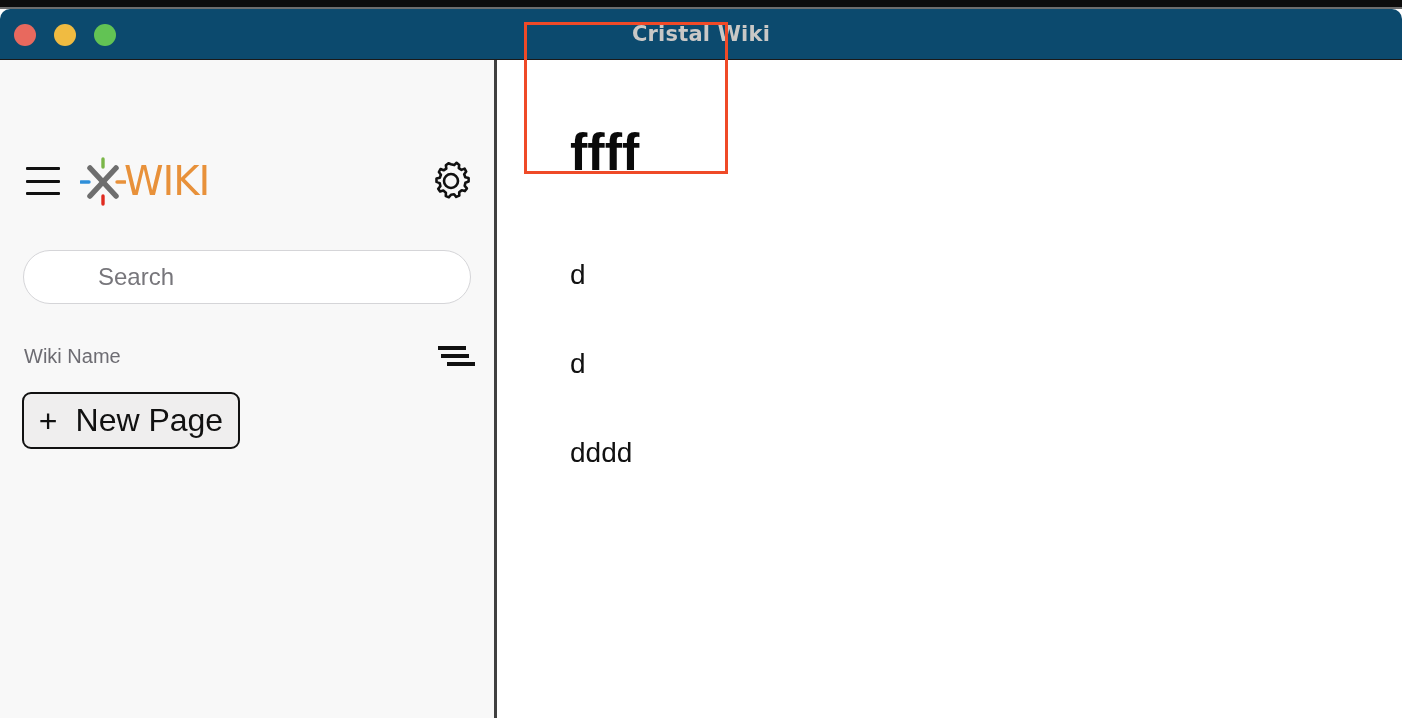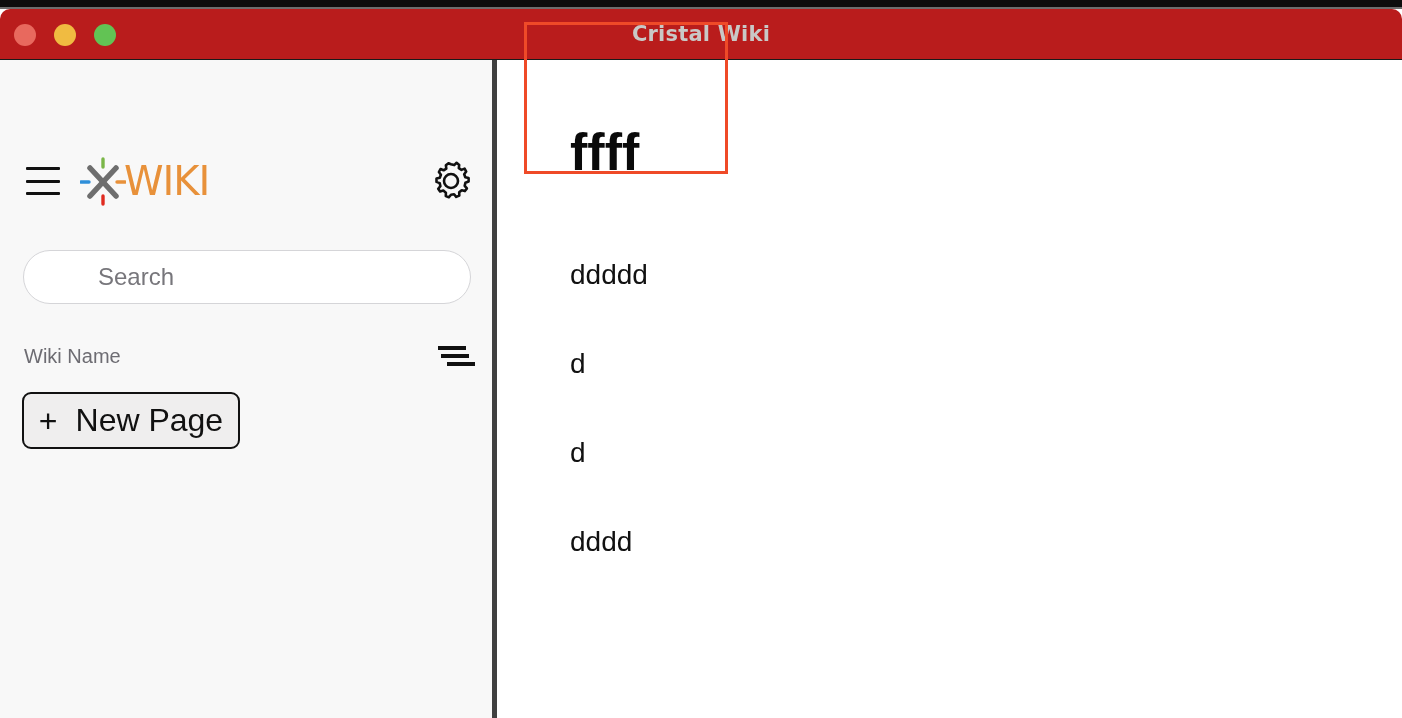--- a/index.html
+++ b/index.html
@@ -33,21 +33,21 @@
     height: 2px;
     background: #6e6e6e;
   }
 
   
   .titlebar {
     position: absolute;
     left: 0; top: 9px;
     width: 1402px;
     height: 65px;
-    background: #b91c1c;
+    background: #0c4a6e;
     border-top-left-radius: 10px;
     border-top-right-radius: 10px;
   }
   .titlebar-title {
     position: absolute;
     left: 0; top: 0;
     width: 100%;
     height: 51px;
     line-height: 51px;
     text-align: center;
@@ -85,21 +85,21 @@
     background: #ffffff;
   }
 
   
   .sidebar {
     position: absolute;
     left: 0; top: 0;
     width: 497px;
     height: 658px;
     background: #f8f8f8;
-    border-right: 5px solid #404040;
+    border-right: 3px solid #404040;
   }
 
   .hamburger {
     position: absolute;
     left: 26px; top: 107px;
     width: 34px; height: 28px;
     display: flex;
     flex-direction: column;
     justify-content: space-between;
     cursor: pointer;
@@ -343,21 +343,20 @@
         <span class="np-plus">+</span>
         <span class="np-label">New Page</span>
       </div>
 
 
     </div>
 
     <div class="content">
       <div class="page-title">ffff</div>
       <div class="page-list">
-        <div class="page-list-item">ddddd</div>
         <div class="page-list-item">d</div>
         <div class="page-list-item">d</div>
         <div class="page-list-item">dddd</div>
       </div>
     </div>
 
   </div>
 
   <div class="annotation-box"></div>
 

